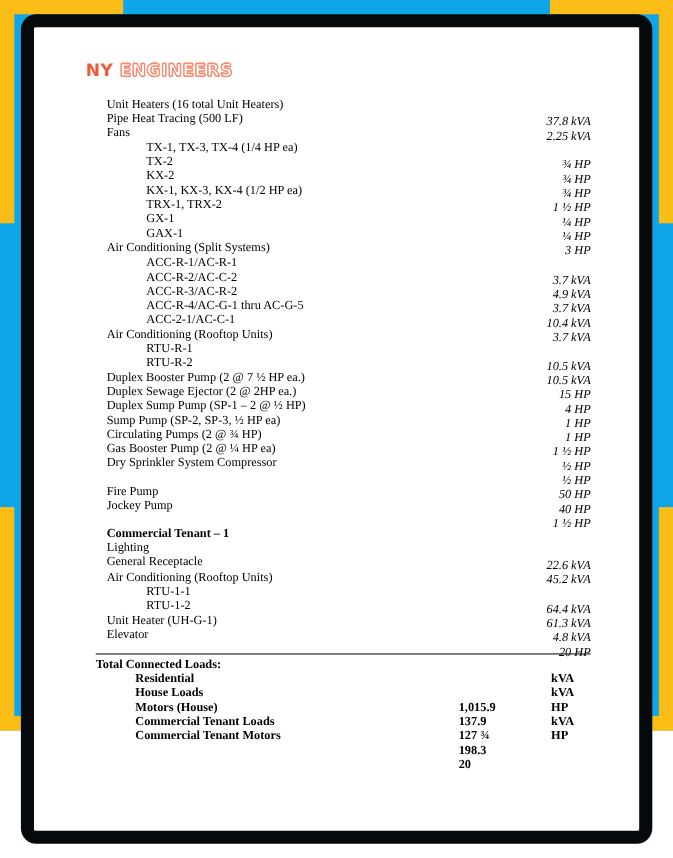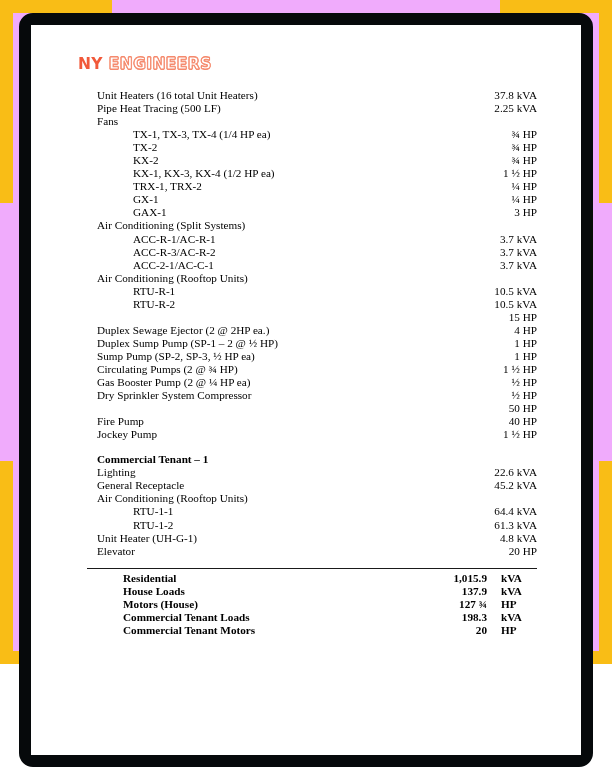--- a/index.html
+++ b/index.html
@@ -11,21 +11,21 @@
     width: 612px;
     height: 780px;
     overflow: hidden;
     font-family: "Liberation Serif", serif;
   }
 
   #page {
     position: relative;
     width: 612px;
     height: 664px;
-    background: #f0abfc;
+    background: #0ea5e9;
   }
 
   
   .yellow {
     position: absolute;
     background: #f9bd16;
   }
   .y-top-left-h   { left: 0;    top: 0;    width: 112px; height: 13px; }
   .y-top-left-v   { left: 0;    top: 0;    width: 13px;  height: 203px; }
   .y-top-right-h  { right: 0;   top: 0;    width: 112px; height: 13px; }
@@ -97,22 +97,23 @@
     height: 13.05px;
     white-space: nowrap;
   }
   .row .label {
     display: inline-block;
     margin-left: 10px;
   }
   .row .val {
     position: absolute;
     right: 0;
-    top: 0;
+    top: 16px;
     text-align: left;
+    font-style: italic;
   }
   .row.lvl1 .label { padding-left: 0; }
   .row.lvl2 .label { padding-left: 36px; }
 
   .row.bold .label,
   .row.bold .val { font-weight: bold; }
 
   .spacer-sm { height: 12px; }
   .spacer-xs { height: 6px; }
 
@@ -128,21 +129,22 @@
     height: 13.05px;
     white-space: nowrap;
     font-weight: bold;
   }
   .trow .label { display: inline-block; }
   .trow.lvl2 .label { padding-left: 36px; }
   .trow .tnum {
     position: absolute;
     left: 330px;
     width: 70px;
-    text-align: right;
+    text-align: left;
+    margin-top: 26px;
   }
   .trow .tunit {
     position: absolute;
     left: 414px;
     text-align: right;
   }
 </style>
 </head>
 <body>
 
@@ -172,46 +174,49 @@
         <div class="row lvl1"><span class="label">Fans</span></div>
         <div class="row lvl2"><span class="label">TX-1, TX-3, TX-4 (1/4 HP ea)</span><span class="val">¾ HP</span></div>
         <div class="row lvl2"><span class="label">TX-2</span><span class="val">¾ HP</span></div>
         <div class="row lvl2"><span class="label">KX-2</span><span class="val">¾ HP</span></div>
         <div class="row lvl2"><span class="label">KX-1, KX-3, KX-4 (1/2 HP ea)</span><span class="val">1 ½ HP</span></div>
         <div class="row lvl2"><span class="label">TRX-1, TRX-2</span><span class="val">¼ HP</span></div>
         <div class="row lvl2"><span class="label">GX-1</span><span class="val">¼ HP</span></div>
         <div class="row lvl2"><span class="label">GAX-1</span><span class="val">3 HP</span></div>
         <div class="row lvl1"><span class="label">Air Conditioning (Split Systems)</span></div>
         <div class="row lvl2"><span class="label">ACC-R-1/AC-R-1</span><span class="val">3.7 kVA</span></div>
+        <div class="row lvl2"><span class="label">ACC-R-2/AC-C-2</span><span class="val">4.9 kVA</span></div>
         <div class="row lvl2"><span class="label">ACC-R-3/AC-R-2</span><span class="val">3.7 kVA</span></div>
+        <div class="row lvl2"><span class="label">ACC-R-4/AC-G-1 thru AC-G-5</span><span class="val">10.4 kVA</span></div>
         <div class="row lvl2"><span class="label">ACC-2-1/AC-C-1</span><span class="val">3.7 kVA</span></div>
         <div class="row lvl1"><span class="label">Air Conditioning (Rooftop Units)</span></div>
         <div class="row lvl2"><span class="label">RTU-R-1</span><span class="val">10.5 kVA</span></div>
         <div class="row lvl2"><span class="label">RTU-R-2</span><span class="val">10.5 kVA</span></div>
-        <div class="row lvl1"><span class="val">15 HP</span></div>
+        <div class="row lvl1"><span class="label">Duplex Booster Pump (2 @ 7 ½ HP ea.)</span><span class="val">15 HP</span></div>
         <div class="row lvl1"><span class="label">Duplex Sewage Ejector (2 @ 2HP ea.)</span><span class="val">4 HP</span></div>
         <div class="row lvl1"><span class="label">Duplex Sump Pump (SP-1 – 2 @ ½ HP)</span><span class="val">1 HP</span></div>
         <div class="row lvl1"><span class="label">Sump Pump (SP-2, SP-3, ½ HP ea)</span><span class="val">1 HP</span></div>
         <div class="row lvl1"><span class="label">Circulating Pumps (2 @ ¾ HP)</span><span class="val">1 ½ HP</span></div>
         <div class="row lvl1"><span class="label">Gas Booster Pump (2 @ ¼ HP ea)</span><span class="val">½ HP</span></div>
         <div class="row lvl1"><span class="label">Dry Sprinkler System Compressor</span><span class="val">½ HP</span></div>
         <div class="row lvl1"><span class="val">50 HP</span></div>
         <div class="row lvl1"><span class="label">Fire Pump</span><span class="val">40 HP</span></div>
         <div class="row lvl1"><span class="label">Jockey Pump</span><span class="val">1 ½ HP</span></div>
         <div class="spacer-sm"></div>
         <div class="row lvl1 bold"><span class="label">Commercial Tenant – 1</span></div>
         <div class="row lvl1"><span class="label">Lighting</span><span class="val">22.6 kVA</span></div>
         <div class="row lvl1"><span class="label">General Receptacle</span><span class="val">45.2 kVA</span></div>
         <div class="row lvl1"><span class="label">Air Conditioning (Rooftop Units)</span></div>
         <div class="row lvl2"><span class="label">RTU-1-1</span><span class="val">64.4 kVA</span></div>
         <div class="row lvl2"><span class="label">RTU-1-2</span><span class="val">61.3 kVA</span></div>
         <div class="row lvl1"><span class="label">Unit Heater (UH-G-1)</span><span class="val">4.8 kVA</span></div>
         <div class="row lvl1"><span class="label">Elevator</span><span class="val">20 HP</span></div>
         <div class="spacer-xs"></div>
         <div id="totals-rule"></div>
+        <div class="trow"><span class="label">Total Connected Loads:</span></div>
         <div class="trow lvl2"><span class="label">Residential</span><span class="tnum">1,015.9</span><span class="tunit">kVA</span></div>
         <div class="trow lvl2"><span class="label">House Loads</span><span class="tnum">137.9</span><span class="tunit">kVA</span></div>
         <div class="trow lvl2"><span class="label">Motors (House)</span><span class="tnum">127 ¾</span><span class="tunit">HP</span></div>
         <div class="trow lvl2"><span class="label">Commercial Tenant Loads</span><span class="tnum">198.3</span><span class="tunit">kVA</span></div>
         <div class="trow lvl2"><span class="label">Commercial Tenant Motors</span><span class="tnum">20</span><span class="tunit">HP</span></div>
       </div>
 
   </div>
 </div>
 

